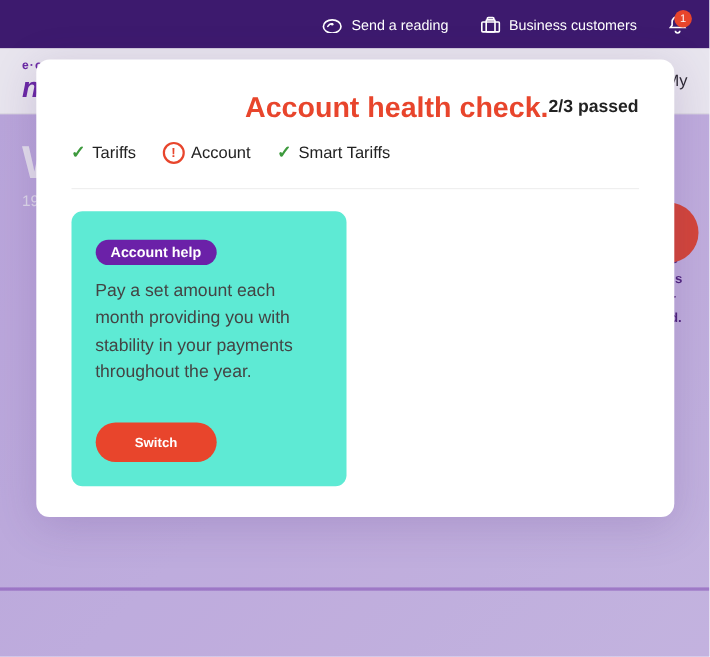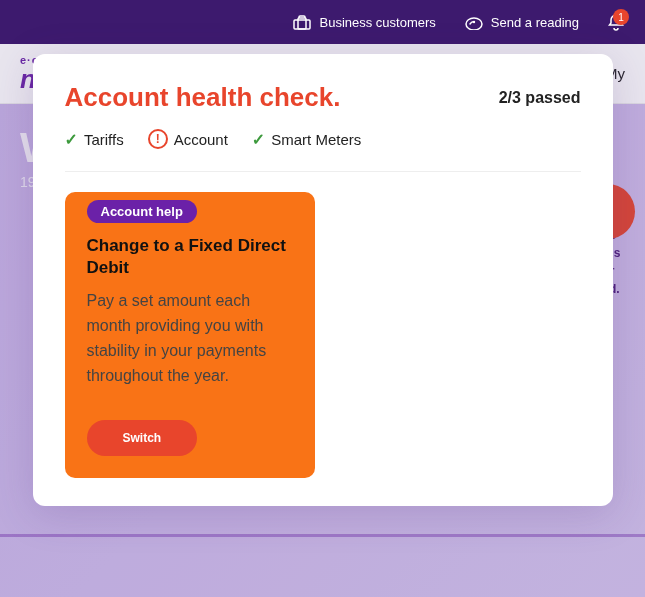--- a/index.html
+++ b/index.html
@@ -181,21 +181,21 @@
       background: #fff;
       border-radius: 12px;
       padding: 28px 32px 28px 32px;
       width: 580px;
       box-shadow: 0 8px 40px rgba(80, 40, 120, 0.18);
       position: relative;
     }
     .modal-header {
       display: flex;
       align-items: center;
-      justify-content: space-between;
+      justify-content: flex-end;
       margin-bottom: 16px;
     }
     .modal-title {
       font-size: 26px;
       font-weight: 800;
       color: #e8452c;
     }
     .modal-passed {
       font-size: 16px;
       font-weight: 700;
@@ -232,23 +232,23 @@
       font-weight: 800;
     }
     .modal-divider {
       height: 1px;
       background: #eee;
       margin-bottom: 20px;
     }
 
     
     .card {
-      background: #f97316;
+      background: #5eead4;
       border-radius: 10px;
-      padding: 8px 22px 22px 22px;
+      padding: 26px 22px 22px 22px;
       max-width: 250px;
     }
     .card-badge {
       background: #6b21a8;
       color: #fff;
       border-radius: 20px;
       padding: 4px 14px;
       font-size: 13px;
       font-weight: 600;
       display: inline-block;
@@ -287,39 +287,39 @@
       color: #4a1a7a;
       font-weight: 600;
       max-width: 140px;
       line-height: 1.5;
     }
   </style>
 </head>
 <body>
 
 <div class="top-bar">
+  <div class="top-bar-item">
+    <span class="top-bar-icon">
+      <svg width="20" height="16" viewBox="0 0 20 16" fill="none">
+        <ellipse cx="10" cy="10" rx="8" ry="6" stroke="#fff" stroke-width="1.5" fill="none"></ellipse>
+        <path d="M6 10 Q8 7 10 8" stroke="#fff" stroke-width="1.5" stroke-linecap="round" fill="none"></path>
+        <circle cx="10" cy="8" r="1.2" fill="#fff"></circle>
+      </svg>
+    </span>
+    <span>Send a reading</span>
+  </div>
   <div class="top-bar-item">
     <span class="top-bar-icon">
       <svg width="18" height="16" viewBox="0 0 18 16" fill="none">
         <rect x="5" y="4" width="8" height="11" rx="1" stroke="#fff" stroke-width="1.5" fill="none"></rect>
         <rect x="1" y="6" width="16" height="9" rx="1" stroke="#fff" stroke-width="1.5" fill="none"></rect>
         <path d="M6 4V3a1 1 0 011-1h4a1 1 0 011 1v1" stroke="#fff" stroke-width="1.5" fill="none"></path>
       </svg>
     </span>
     <span>Business customers</span>
-  </div>
-  <div class="top-bar-item">
-    <span class="top-bar-icon">
-      <svg width="20" height="16" viewBox="0 0 20 16" fill="none">
-        <ellipse cx="10" cy="10" rx="8" ry="6" stroke="#fff" stroke-width="1.5" fill="none"></ellipse>
-        <path d="M6 10 Q8 7 10 8" stroke="#fff" stroke-width="1.5" stroke-linecap="round" fill="none"></path>
-        <circle cx="10" cy="8" r="1.2" fill="#fff"></circle>
-      </svg>
-    </span>
-    <span>Send a reading</span>
   </div>
   <div class="top-bar-item">
     <div class="bell-wrap">
       <svg width="18" height="18" viewBox="0 0 18 18" fill="none">
         <path d="M9 2a5 5 0 00-5 5v3l-1.5 2h13L14 10V7a5 5 0 00-5-5z" stroke="#fff" stroke-width="1.5" fill="none"></path>
         <path d="M7 15a2 2 0 004 0" stroke="#fff" stroke-width="1.5" fill="none"></path>
       </svg>
       <span class="notification-badge">1</span>
     </div>
   </div>
@@ -379,24 +379,23 @@
       <div class="check-item">
         <span class="check-green">✓</span>
         <span>Tariffs</span>
       </div>
       <div class="check-item">
         <span class="check-warning">!</span>
         <span>Account</span>
       </div>
       <div class="check-item">
         <span class="check-green">✓</span>
-        <span>Smart Meters</span>
+        <span>Smart Tariffs</span>
       </div>
     </div>
     <div class="modal-divider"></div>
     <div class="card">
       <span class="card-badge">Account help</span>
-      <div class="card-title">Change to a Fixed Direct Debit</div>
       <div class="card-desc">Pay a set amount each month providing you with stability in your payments throughout the year.</div>
       <button class="switch-btn">Switch</button>
     </div>
   </div>
 </div>
 
 </body></html>

